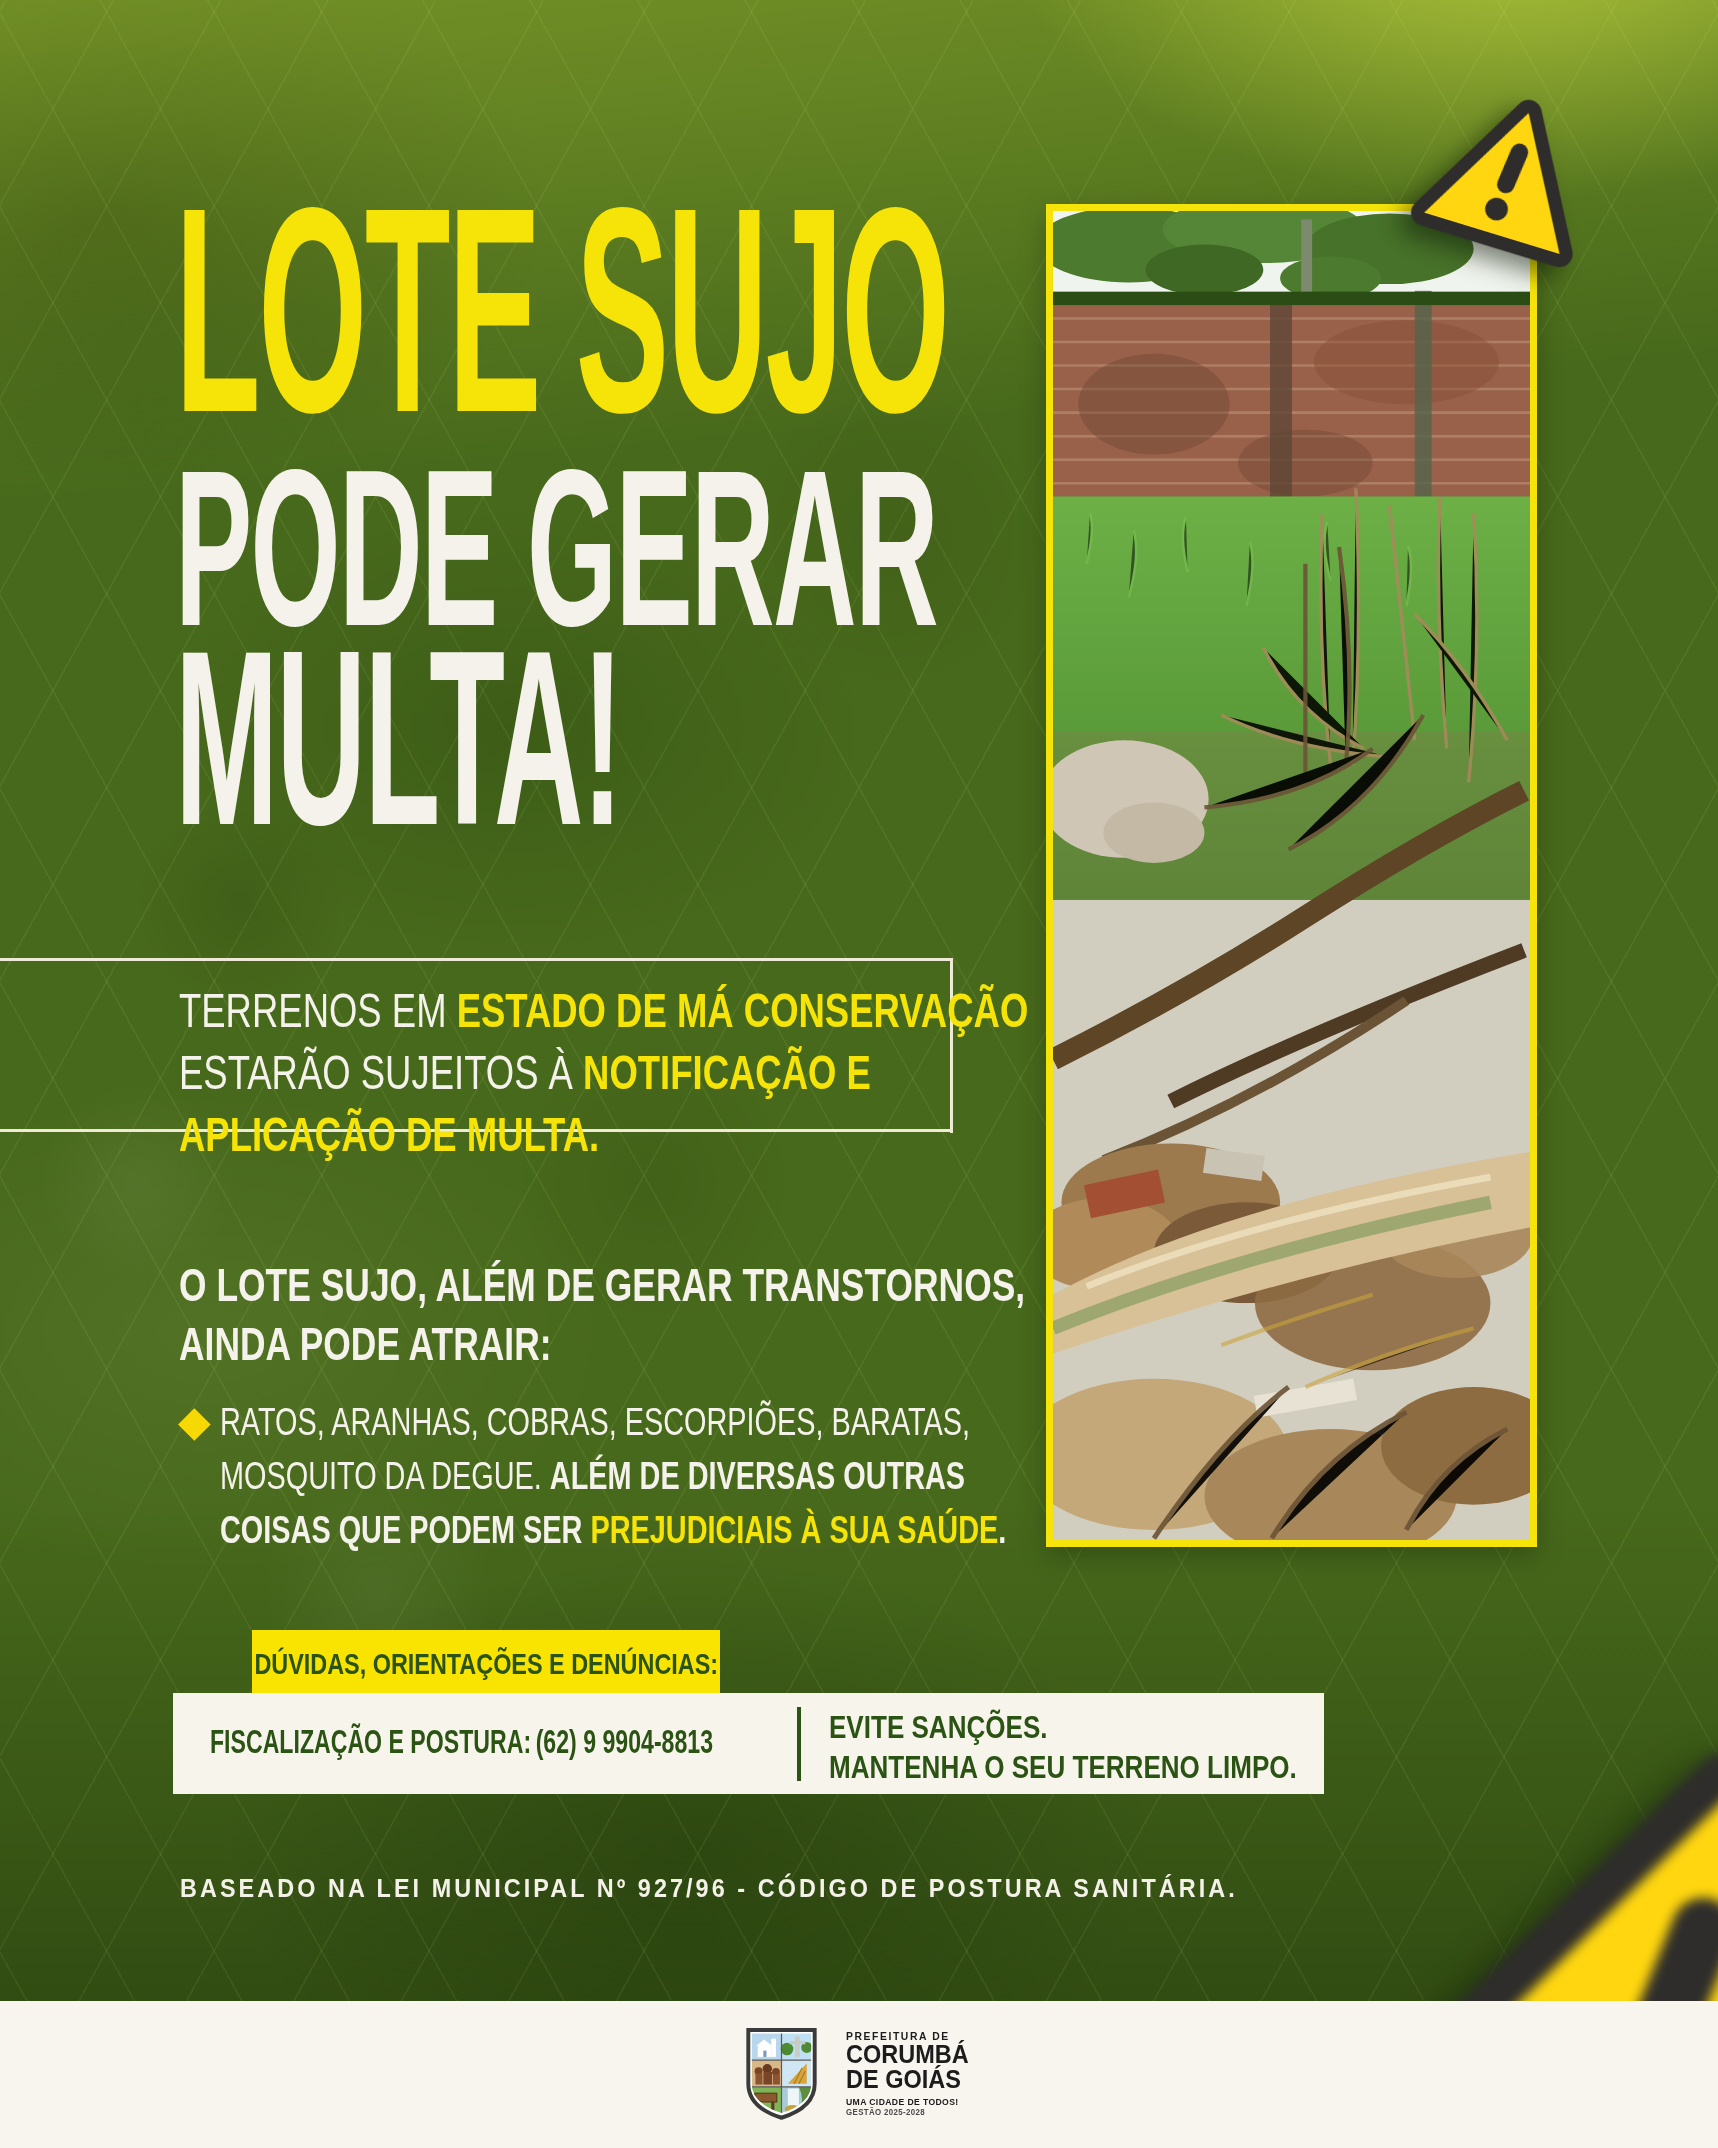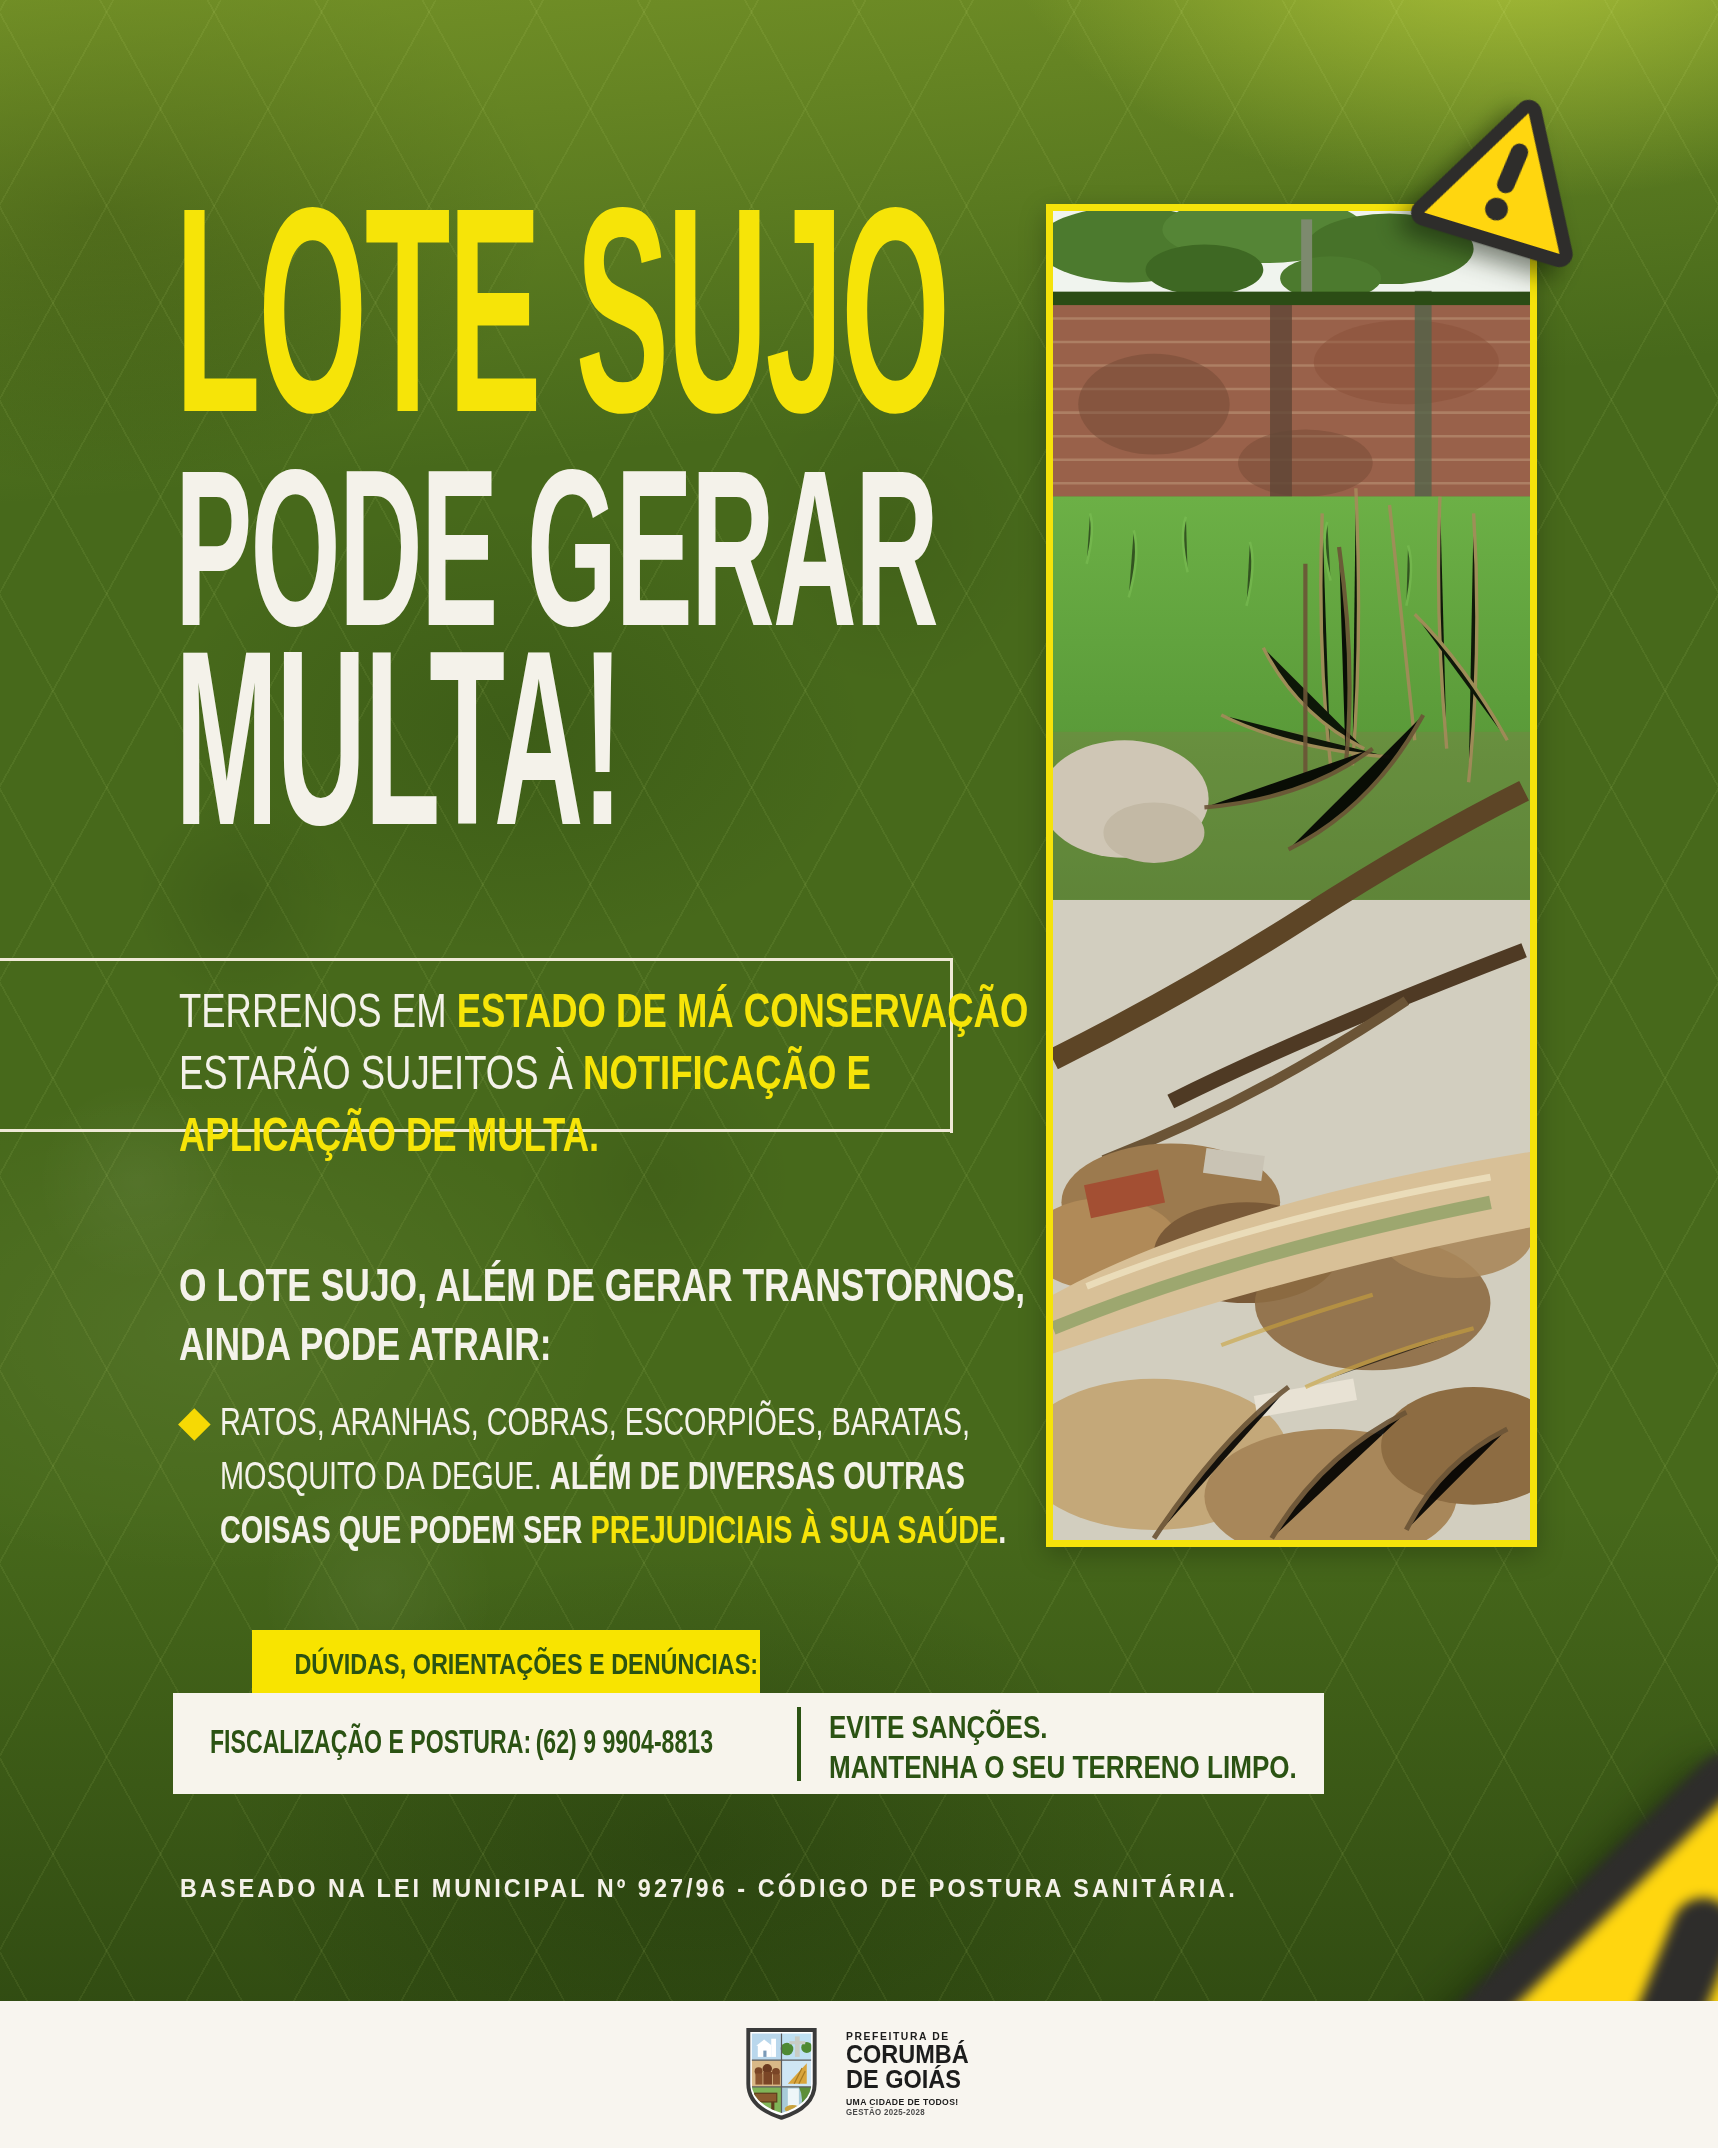--- a/index.html
+++ b/index.html
@@ -44,21 +44,21 @@
   .t2{left:175px;top:436px;font-size:223px;font-weight:800;line-height:1;transform:scaleX(.52);letter-spacing:-3.4px;}
   .t3{left:175px;top:614px;font-size:248px;font-weight:800;line-height:1;transform:scaleX(.50);letter-spacing:-3.4px;}
   
   .rule{position:absolute;background:#efe9d6;}
   .notice-text{left:179px;top:980px;font-size:48px;line-height:62px;transform:scaleX(.76);}
   
   .attract-h{left:179px;top:1256px;font-size:46px;font-weight:bold;line-height:59px;transform:scaleX(.77);color:#f4f2ea;}
   .bullet-diamond{left:183px;top:1413px;width:22.7px;height:22.7px;background:#f6d904;transform:rotate(45deg);}
   .bullet-text{left:220px;top:1395px;font-size:39px;line-height:54px;transform:scaleX(.74);color:#f4f2ea;}
   
-  .tag{left:252px;top:1630px;width:468px;height:67px;background:#f8e400;display:flex;align-items:center;justify-content:center;padding-left:40px;}
+  .tag{left:252px;top:1630px;width:468px;height:67px;background:#f8e400;display:flex;align-items:center;justify-content:center;}
   .tag span{font-size:30px;font-weight:bold;color:#2b5313;display:inline-block;transform:scaleX(.78);white-space:nowrap;}
   .cbox{left:173px;top:1693px;width:1151px;height:101px;background:#f7f4ec;}
   .cbox-left{left:210px;top:1722px;font-size:34px;color:#2b5313;transform:scaleX(.68);}
   .cbox-left .phone{font-weight:600;margin-left:6.7px;}
   .cbox-div{left:797px;top:1707px;width:4.2px;height:74px;background:#2b5313;}
   .cbox-right{left:829px;top:1708px;font-size:31px;font-weight:bold;line-height:40px;color:#2b5313;transform:scaleX(.84);}
   
   .legal{left:180px;top:1873px;font-size:26px;font-weight:bold;letter-spacing:3.4px;color:#f4f1e8;transform:scaleX(.90);}
   
   .photo-frame{left:1046px;top:204px;width:491px;height:1343px;border:7.6px solid #f5e30a;background:#eef2ea;box-sizing:border-box;box-shadow:0 8.4px 25px rgba(0,0,0,.25);}

